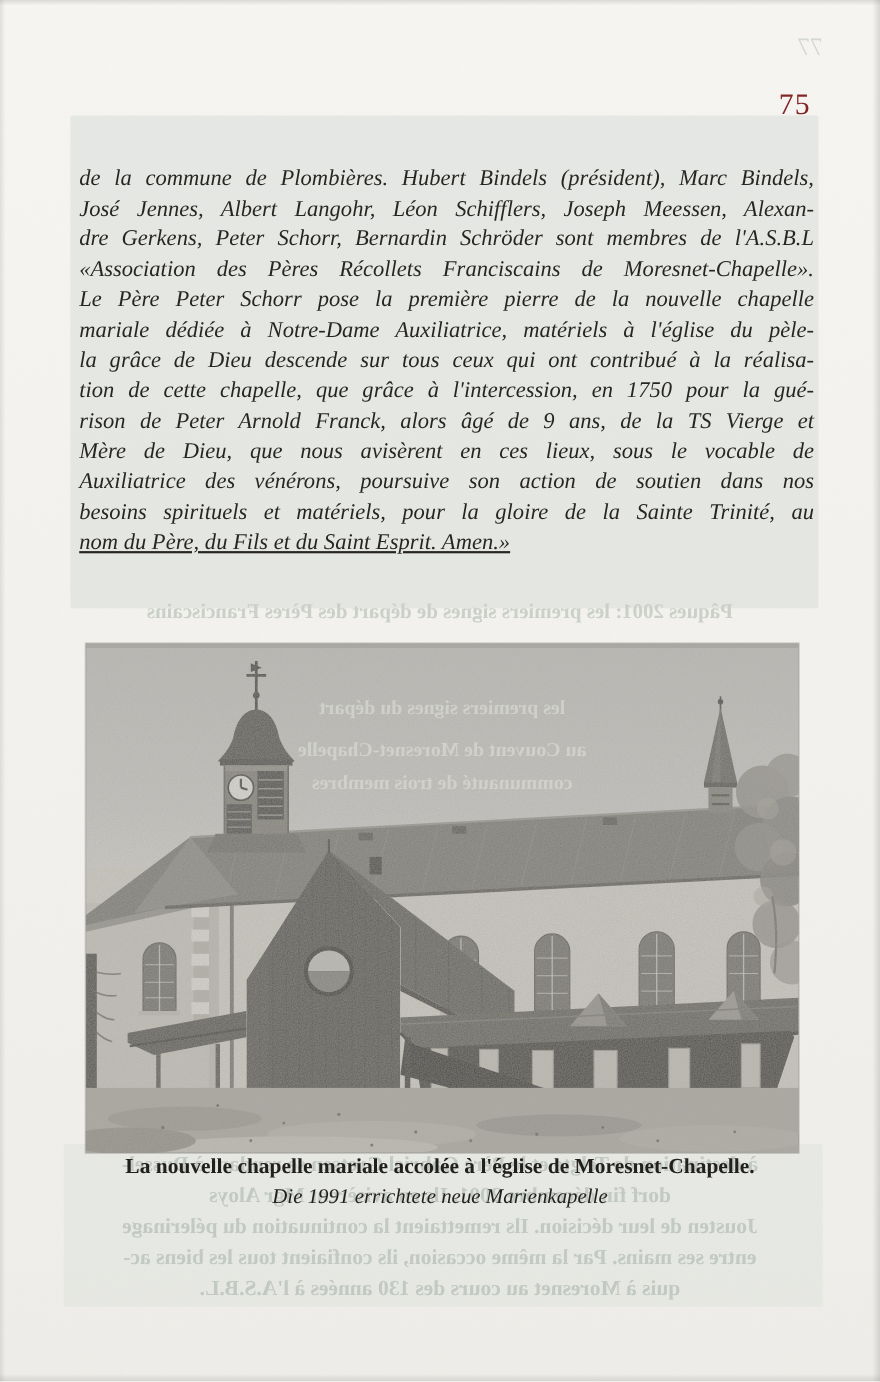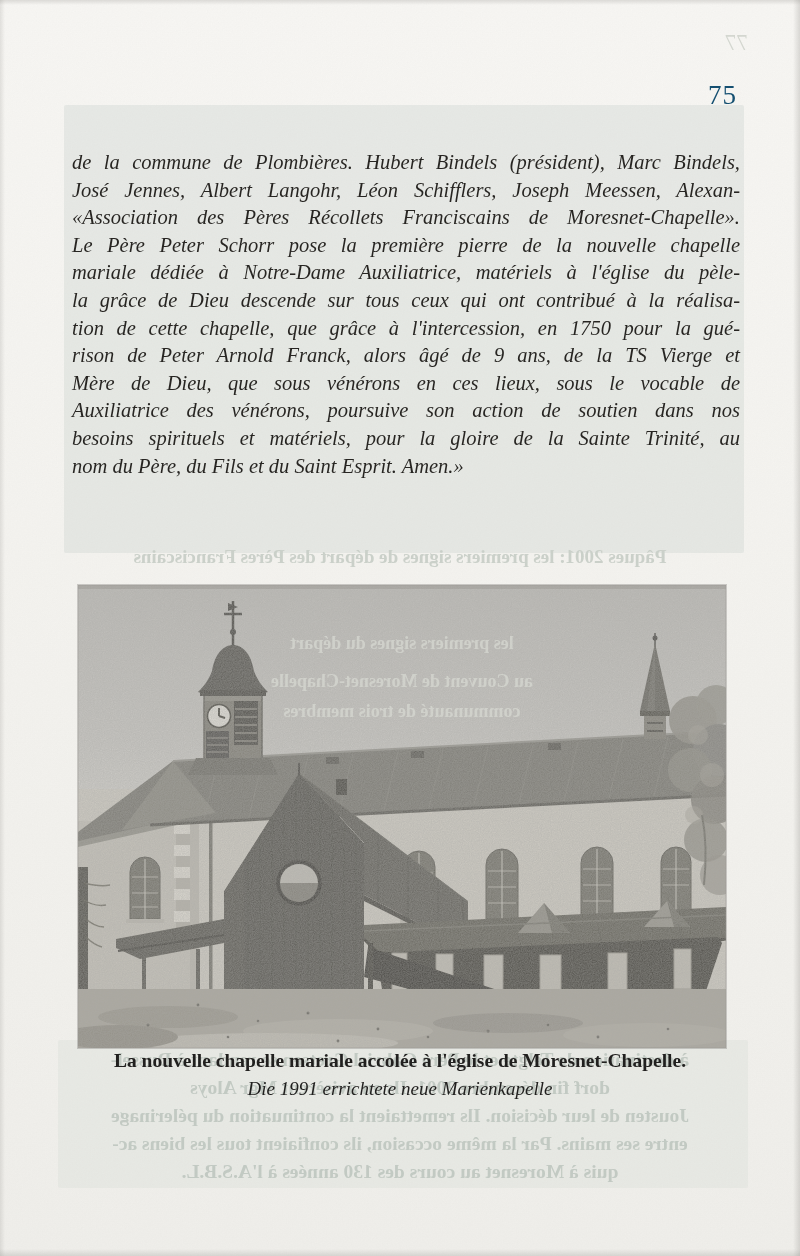--- a/index.html
+++ b/index.html
@@ -12,30 +12,30 @@
   .edge{position:absolute;pointer-events:none;z-index:8;}
   .edge-top{left:0;right:0;top:0;height:5px;background:linear-gradient(180deg,rgba(140,138,134,.25),rgba(0,0,0,0));}
   .edge-right{top:0;bottom:0;right:0;width:7px;background:linear-gradient(270deg,rgba(140,138,134,.28),rgba(0,0,0,0));}
   .edge-bottom{left:0;right:0;bottom:0;height:7px;background:linear-gradient(0deg,rgba(140,138,134,.25),rgba(0,0,0,0));}
   .edge-left{top:0;bottom:0;left:0;width:5px;background:linear-gradient(90deg,rgba(140,138,134,.2),rgba(0,0,0,0));}
 
   .tint{position:absolute;z-index:1;border-radius:2px;}
   .tint-text{left:64px;top:105px;width:680px;height:448px;background:rgba(209,217,211,.42);}
   .tint-caption{left:58px;top:1040px;width:690px;height:148px;background:rgba(212,219,213,.28);}
 
-  .pageno{position:absolute;right:63px;top:80px;font-size:27px;letter-spacing:1px;color:#0c4a6e;z-index:3;}
+  .pageno{position:absolute;right:63px;top:80px;font-size:27px;letter-spacing:1px;color:#7f1d1d;z-index:3;}
   .ghost{color:#c6cdc6;transform:scaleX(-1);filter:blur(.55px);z-index:2;position:absolute;}
   .ghost-pageno{right:52px;top:30px;font-size:23px;color:#d6d9d2;}
   .ghost-above-photo{left:0;right:0;top:546px;text-align:center;font-size:19px;font-weight:700;color:#ccd2cb;}
   .ghost-block{left:54px;width:692px;top:1046px;text-align:center;font-size:19.5px;line-height:28px;color:#c3cbc4;font-weight:600;}
 
   .paragraph{position:absolute;left:72px;top:111px;width:668px;z-index:3;
     font-style:italic;font-size:20.5px;line-height:27.6px;color:#1f1d1a;margin-top:38px;}
   .pline{text-align:justify;text-align-last:justify;white-space:normal;}
-  .pline.last{text-align-last:left;}
+  .pline.last{text-align-last:left;text-decoration:underline;}
 
   .photo{position:absolute;left:78px;top:585px;width:648px;height:463px;z-index:3;
     outline:1px solid rgba(120,118,114,.35);background:#cbc9c5;}
   .photo svg{display:block;width:100%;height:100%;}
   .ghost-sky{position:absolute;left:0;right:0;text-align:center;font-size:18px;font-weight:700;
     color:#d9dbd4;transform:scaleX(-1);filter:blur(.6px);opacity:.75;}
 
   .caption{position:absolute;left:0;right:0;top:1050px;text-align:center;z-index:4;color:#191817;}
   .cap-fr{font-weight:700;font-size:19.5px;}
   .cap-de{font-style:italic;font-size:19px;margin-top:6px;}
@@ -49,27 +49,28 @@
 
   <div class="tint tint-text"></div>
   <div class="tint tint-caption"></div>
 
   <div class="ghost ghost-pageno">77</div>
   <div class="pageno">75</div>
 
   <div class="paragraph">
     <div class="pline">de la commune de Plombières. Hubert Bindels (président), Marc Bindels,</div>
     <div class="pline">José Jennes, Albert Langohr, Léon Schifflers, Joseph Meessen, Alexan-</div>
+    <div class="pline">dre Gerkens, Peter Schorr, Bernardin Schröder sont membres de l'A.S.B.L</div>
     <div class="pline">«Association des Pères Récollets Franciscains de Moresnet-Chapelle».</div>
     <div class="pline">Le Père Peter Schorr pose la première pierre de la nouvelle chapelle</div>
     <div class="pline">mariale dédiée à Notre-Dame Auxiliatrice, matériels à l'église du pèle-</div>
     <div class="pline">la grâce de Dieu descende sur tous ceux qui ont contribué à la réalisa-</div>
     <div class="pline">tion de cette chapelle, que grâce à l'intercession, en 1750 pour la gué-</div>
     <div class="pline">rison de Peter Arnold Franck, alors âgé de 9 ans, de la TS Vierge et</div>
-    <div class="pline">Mère de Dieu, que sous vénérons en ces lieux, sous le vocable de</div>
+    <div class="pline">Mère de Dieu, que nous avisèrent en ces lieux, sous le vocable de</div>
     <div class="pline">Auxiliatrice des vénérons, poursuive son action de soutien dans nos</div>
     <div class="pline">besoins spirituels et matériels, pour la gloire de la Sainte Trinité, au</div>
     <div class="pline last">nom du Père, du Fils et du Saint Esprit. Amen.»</div>
   </div>
 
   <div class="ghost ghost-above-photo">Pâques 2001: les premiers signes de départ des Pères Franciscains</div>
 
   <div class="photo">
     <svg viewBox="0 0 648 463" preserveAspectRatio="none">
       <defs>

